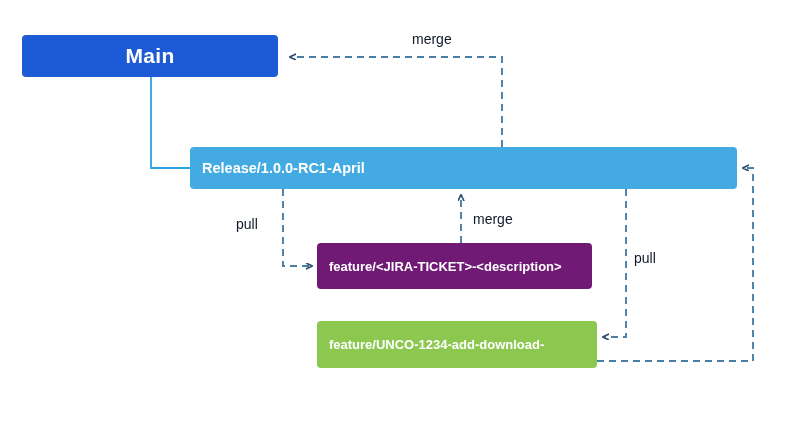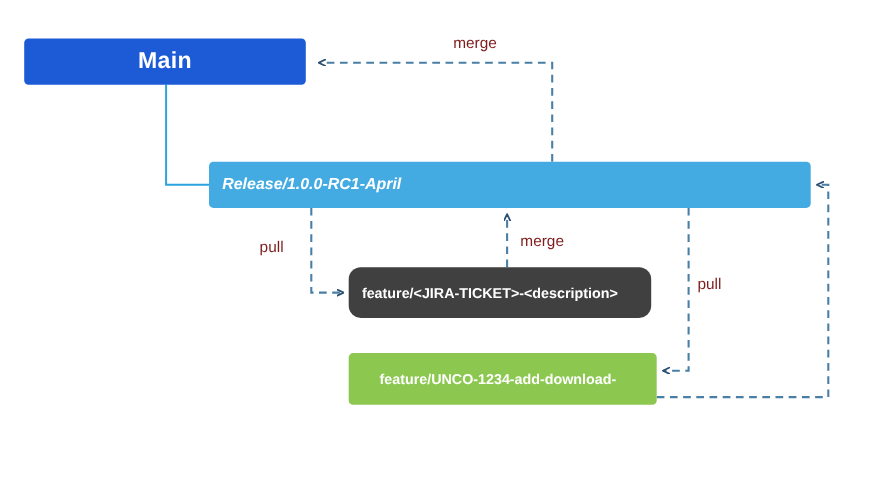--- a/index.html
+++ b/index.html
@@ -46,51 +46,49 @@
     letter-spacing: 0.3px;
   }
   .node-release {
     left: 190px;
     top: 147px;
     width: 547px;
     height: 42px;
     background: #43abe2;
     padding-left: 12px;
     font-size: 14.5px;
-    font-style: italic;
   }
   .node-feature-template {
     left: 317px;
     top: 243px;
     width: 275px;
     height: 46px;
-    background: #404040;
+    background: #701a75;
     padding-left: 12px;
     padding-right: 8px;
     font-size: 13px;
-    border-radius: 11px;
   }
   .node-feature-unco {
     left: 317px;
     top: 321px;
     width: 280px;
     height: 47px;
     background: #8cc850;
-    padding-left: 28px;
+    padding-left: 12px;
     padding-right: 8px;
     font-size: 13px;
     line-height: 17px;
     align-items: center;
   }
   .node-label {
     display: block;
   }
   .edge-label {
     position: absolute;
-    color: #7f1d1d;
+    color: #0f172a;
     font-size: 14px;
     font-weight: normal;
     white-space: nowrap;
     z-index: 3;
   }
   .lbl-merge-top  { left: 412px; top: 31px; }
   .lbl-pull-left  { left: 236px; top: 216px; }
   .lbl-merge-mid  { left: 473px; top: 211px; }
   .lbl-pull-right { left: 634px; top: 250px; }
 </style>

